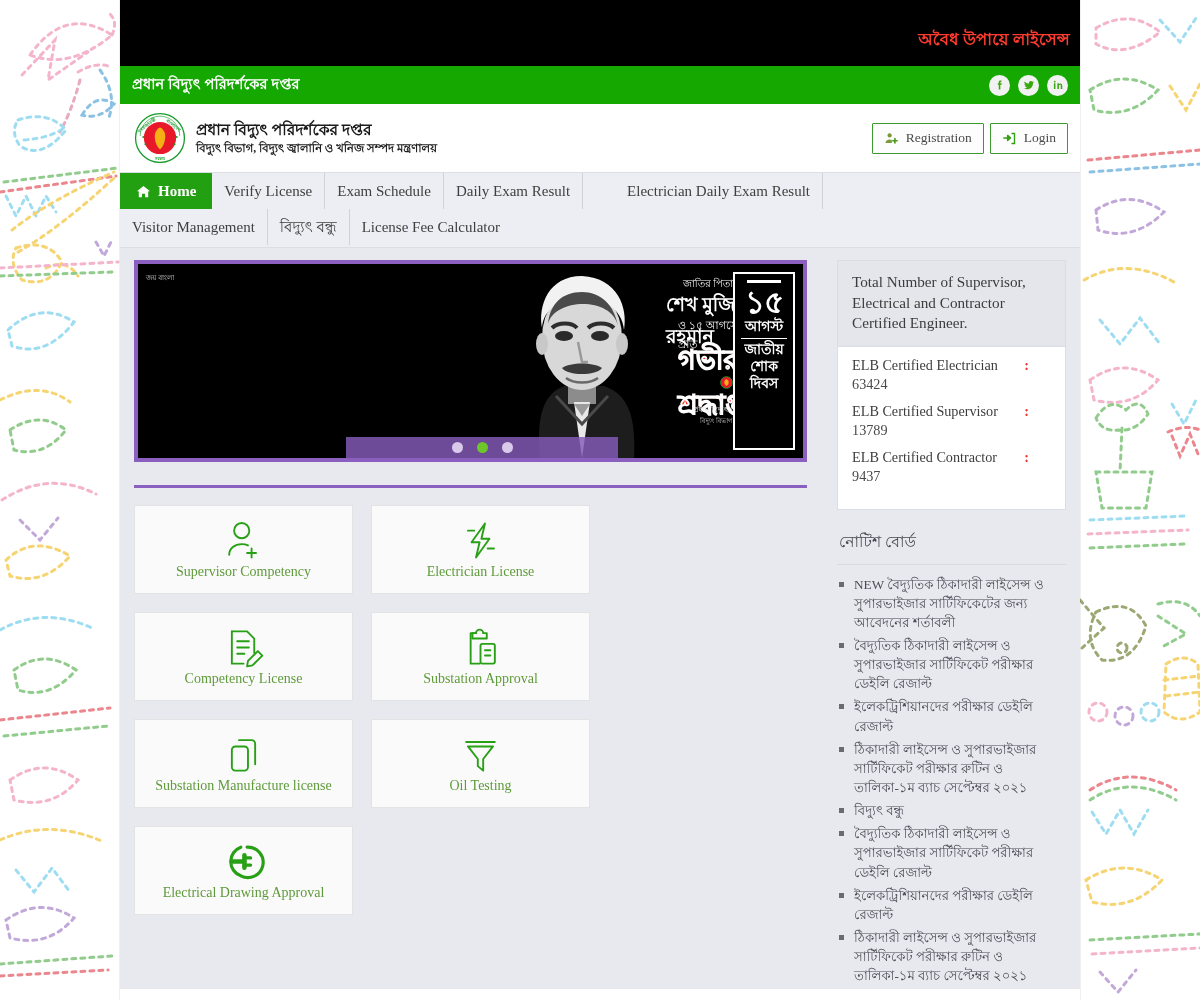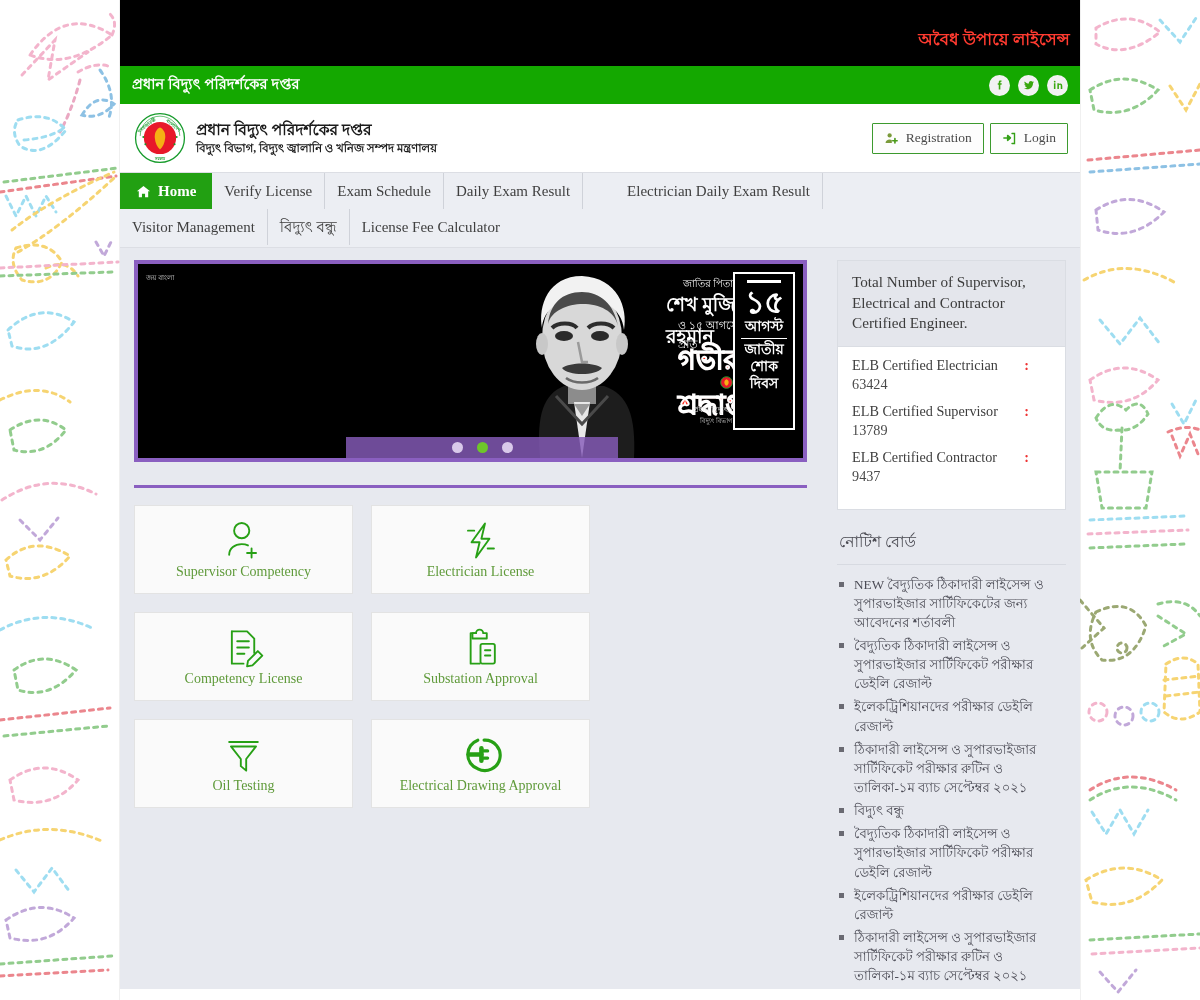--- a/index.html
+++ b/index.html
@@ -166,21 +166,21 @@
     left: 540px; top: 75px; font-size: 27px; font-weight: 700;
     color: #ff2d20; -webkit-text-stroke: 1px #fff;
   }
   .bt-org { left: 555px; top: 140px; font-size: 7.5px; color: #e8e8e8; }
   .bt-sub { left: 562px; top: 152px; font-size: 6.5px; color: #cfcfcf; }
   .seal-small {
     position: absolute; left: 582px; top: 112px; width: 13px; height: 13px;
   }
   .mourning-box {
     position: absolute; right: 8px; top: 8px;
-    width: 62px; height: 158px;
+    width: 62px; height: 178px;
     border: 2px solid #ffffff;
     color: #ffffff;
     display: flex; flex-direction: column; align-items: center;
     justify-content: flex-start; gap: 1px;
     padding-top: 6px;
     background: #000;
   }
   .mb-dash { width: 34px; height: 3px; background: #fff; margin-bottom: 3px; }
   .mb-15 { font-size: 31px; font-weight: 700; line-height: 1; letter-spacing: -1px; }
   .mb-word { font-size: 14px; font-weight: 700; line-height: 1.15; }
@@ -540,20 +540,27 @@
         <div class="card">
           <svg viewBox="0 0 48 48">
             <path d="M19 8h-6v34h10"></path>
             <path d="M19 8a4 4 0 0 1 8 0h4v6H15V8z"></path>
             <rect x="24" y="20" width="16" height="22" rx="2"></rect>
             <path d="M29 27h6M29 33h6"></path>
           </svg>
           <div class="card-label">Substation Approval</div>
         </div>
 
+        <div class="card">
+          <svg viewBox="0 0 48 48">
+            <rect x="11" y="15" width="18" height="27" rx="4"></rect>
+            <path d="M19 8h14a4 4 0 0 1 4 4v23"></path>
+          </svg>
+          <div class="card-label">Substation Manufacture license</div>
+        </div>
 
         <div class="card">
           <svg viewBox="0 0 48 48">
             <path d="M8 10h32"></path>
             <path d="M10 15h28L27 29v13l-6-5V29z"></path>
           </svg>
           <div class="card-label">Oil Testing</div>
         </div>
 
         <div class="card">

